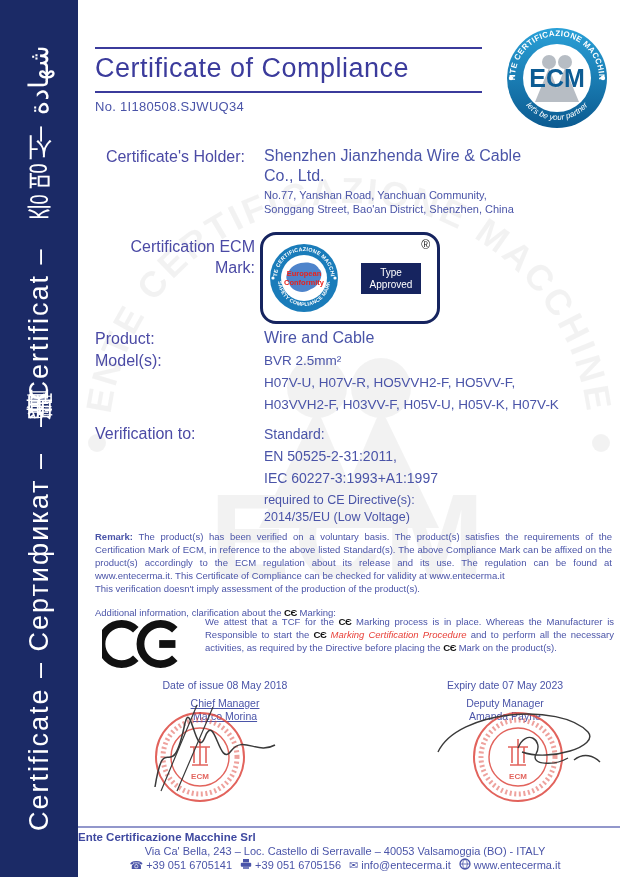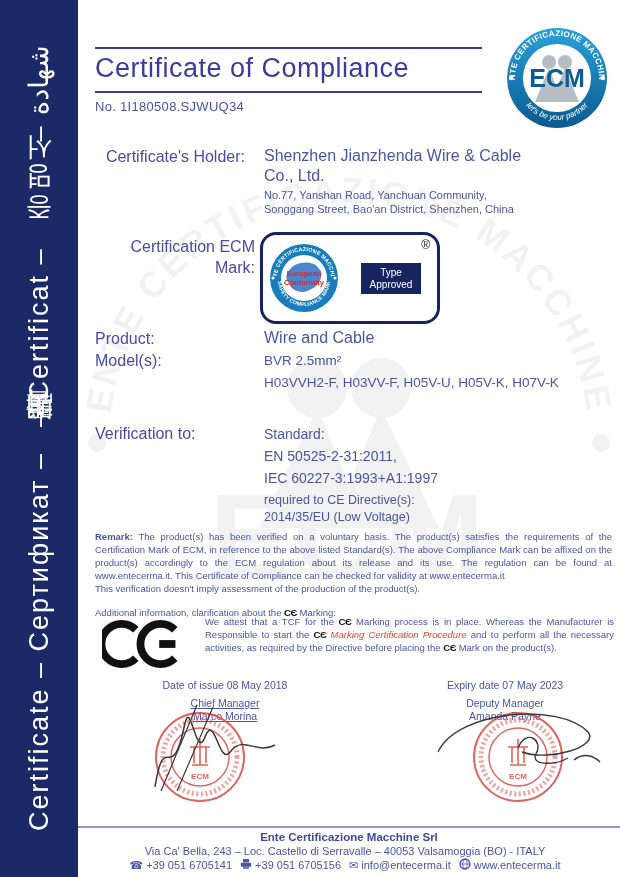--- a/index.html
+++ b/index.html
@@ -21,21 +21,21 @@
   .addr{color:#4a54a8;font-size:11px;line-height:14px;}
   .mono-lines{color:#4a54a8;font-size:13.5px;line-height:22px;}
   .std-lines{color:#4a54a8;font-size:14px;line-height:22px;}
   .directive{color:#4a54a8;font-size:12.5px;line-height:17px;}
   .small-par{color:#4a54a8;font-size:9.5px;line-height:13px;text-align:justify;}
   .small-line{color:#4a54a8;font-size:9.5px;line-height:13px;}
   .red-italic{color:#e8413a;font-style:italic;}
   .ce-inline{color:#111;font-weight:bold;font-size:1.02em;letter-spacing:-.5px;}
   .date-line{color:#4a54a8;font-size:10.5px;text-align:center;width:200px;}
   .signer{color:#4a54a8;font-size:10.5px;line-height:13px;text-align:center;width:200px;}
-  .footer-company{color:#3f49a0;font-size:11.5px;font-weight:bold;text-align:center;width:542px;}
+  .footer-company{color:#3f49a0;font-size:11.5px;font-weight:bold;width:542px;}
   .footer-line{color:#4a54a8;font-size:11px;text-align:center;width:534px;}
   .footer-rule{background:#9297cb;height:2px;}
   .icon-inline{display:inline-block;vertical-align:-1px;margin:0 3px 0 8px;color:#4a54a8;}
   .glyph-inline{margin:0 3px 0 8px;}
   .first-glyph{margin-left:0;}
   
   .mark-box{position:absolute;left:182px;top:232px;width:174px;height:86px;background:#fff;
             border:3px solid #16245f;border-radius:16px;}
   .type-box{position:absolute;left:98px;top:28px;width:60px;height:31px;background:#16245f;
             color:#fff;font-size:10px;line-height:12px;display:flex;align-items:center;
@@ -133,20 +133,21 @@
       </svg>
       <div class="type-box">Type Approved</div>
       <div class="rsym">®</div>
     </div>
 
     <div class="abs label" style="left:17px;top:328px;">Product:</div>
     <div class="abs value" style="left:186px;top:328px;">Wire and Cable</div>
     <div class="abs label" style="left:17px;top:350px;">Model(s):</div>
     <div class="abs mono-lines" style="left:186px;top:350px;width:352px;">
       <div>BVR 2.5mm²</div>
+      <div>H07V-U, H07V-R, HO5VVH2-F, HO5VV-F,</div>
       <div>H03VVH2-F, H03VV-F, H05V-U, H05V-K, H07V-K</div>
     </div>
 
     <div class="abs label" style="left:17px;top:423px;">Verification to:</div>
     <div class="abs std-lines" style="left:186px;top:423px;width:352px;">
       <div>Standard:</div>
       <div>EN 50525-2-31:2011,</div>
       <div>IEC 60227-3:1993+A1:1997</div>
     </div>
     <div class="abs directive" style="left:186px;top:492px;width:352px;">

